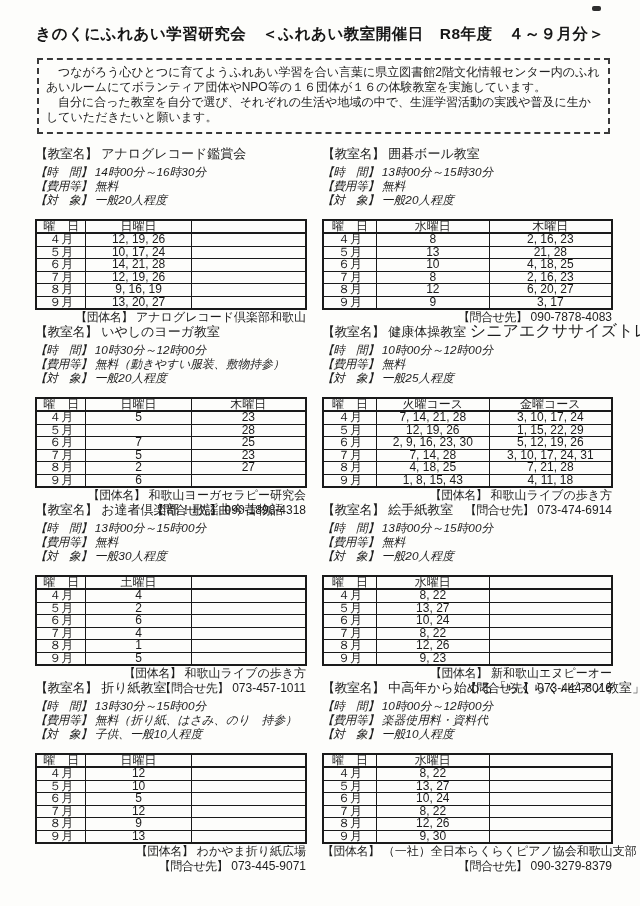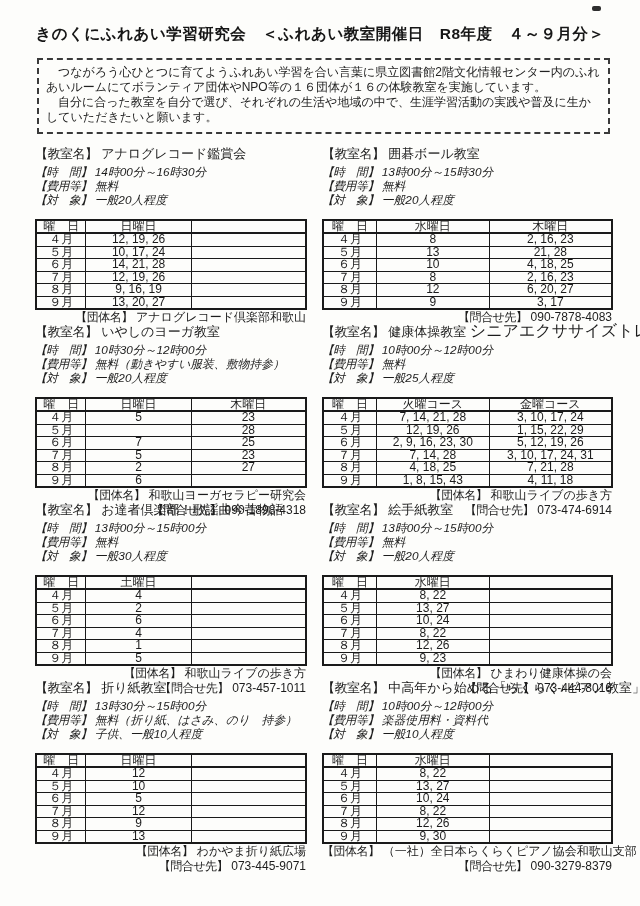--- a/index.html
+++ b/index.html
@@ -505,21 +505,21 @@
         </tr>
         <tr>
           <td>９月</td>
           <td>9, 23</td>
           <td></td>
         </tr>
       </tbody>
     </table>
     <div class="footer-line">
       <span class="lbl">【団体名】</span>
-      <span>ひまわり健康体操の会</span>
+      <span>新和歌山エヌピーオー</span>
     </div>
     <div class="footer-line">
       <span class="lbl">【問合せ先】</span>
       <span>073-444-8016</span>
     </div>
   </section>
 
   <section class="class-block">
     <div class="name-line">
       <span class="lbl">【教室名】</span>

